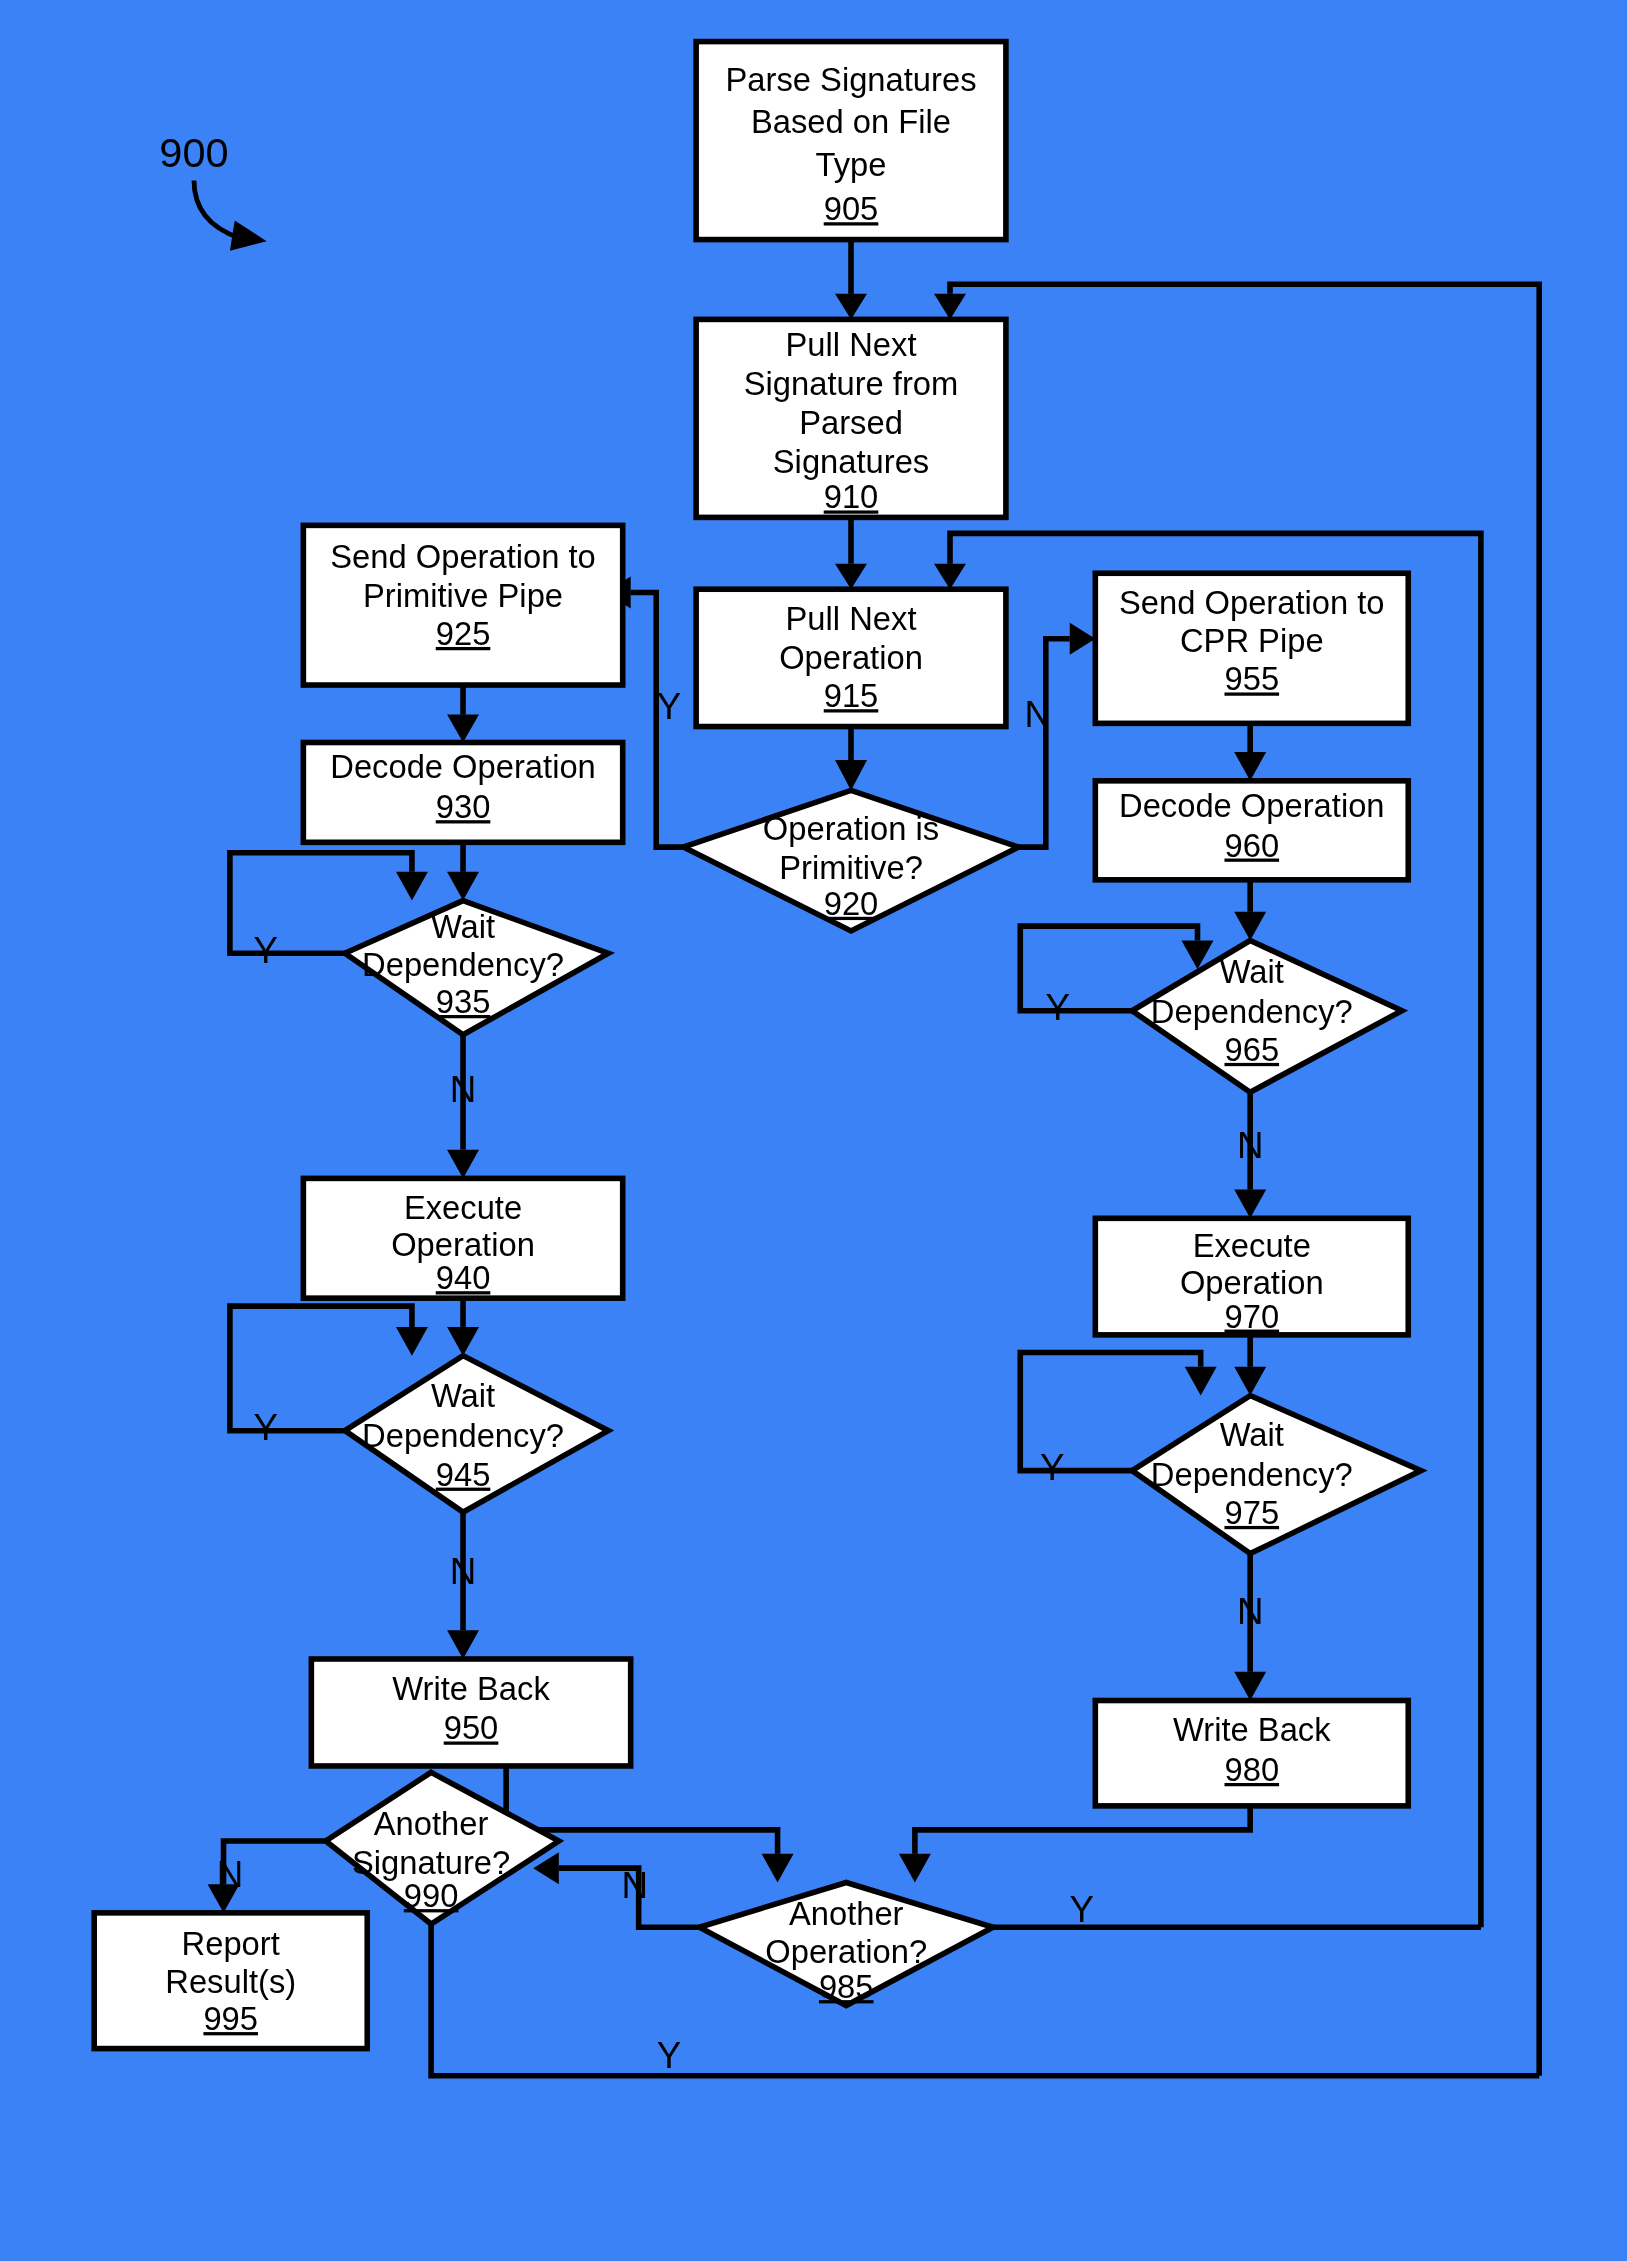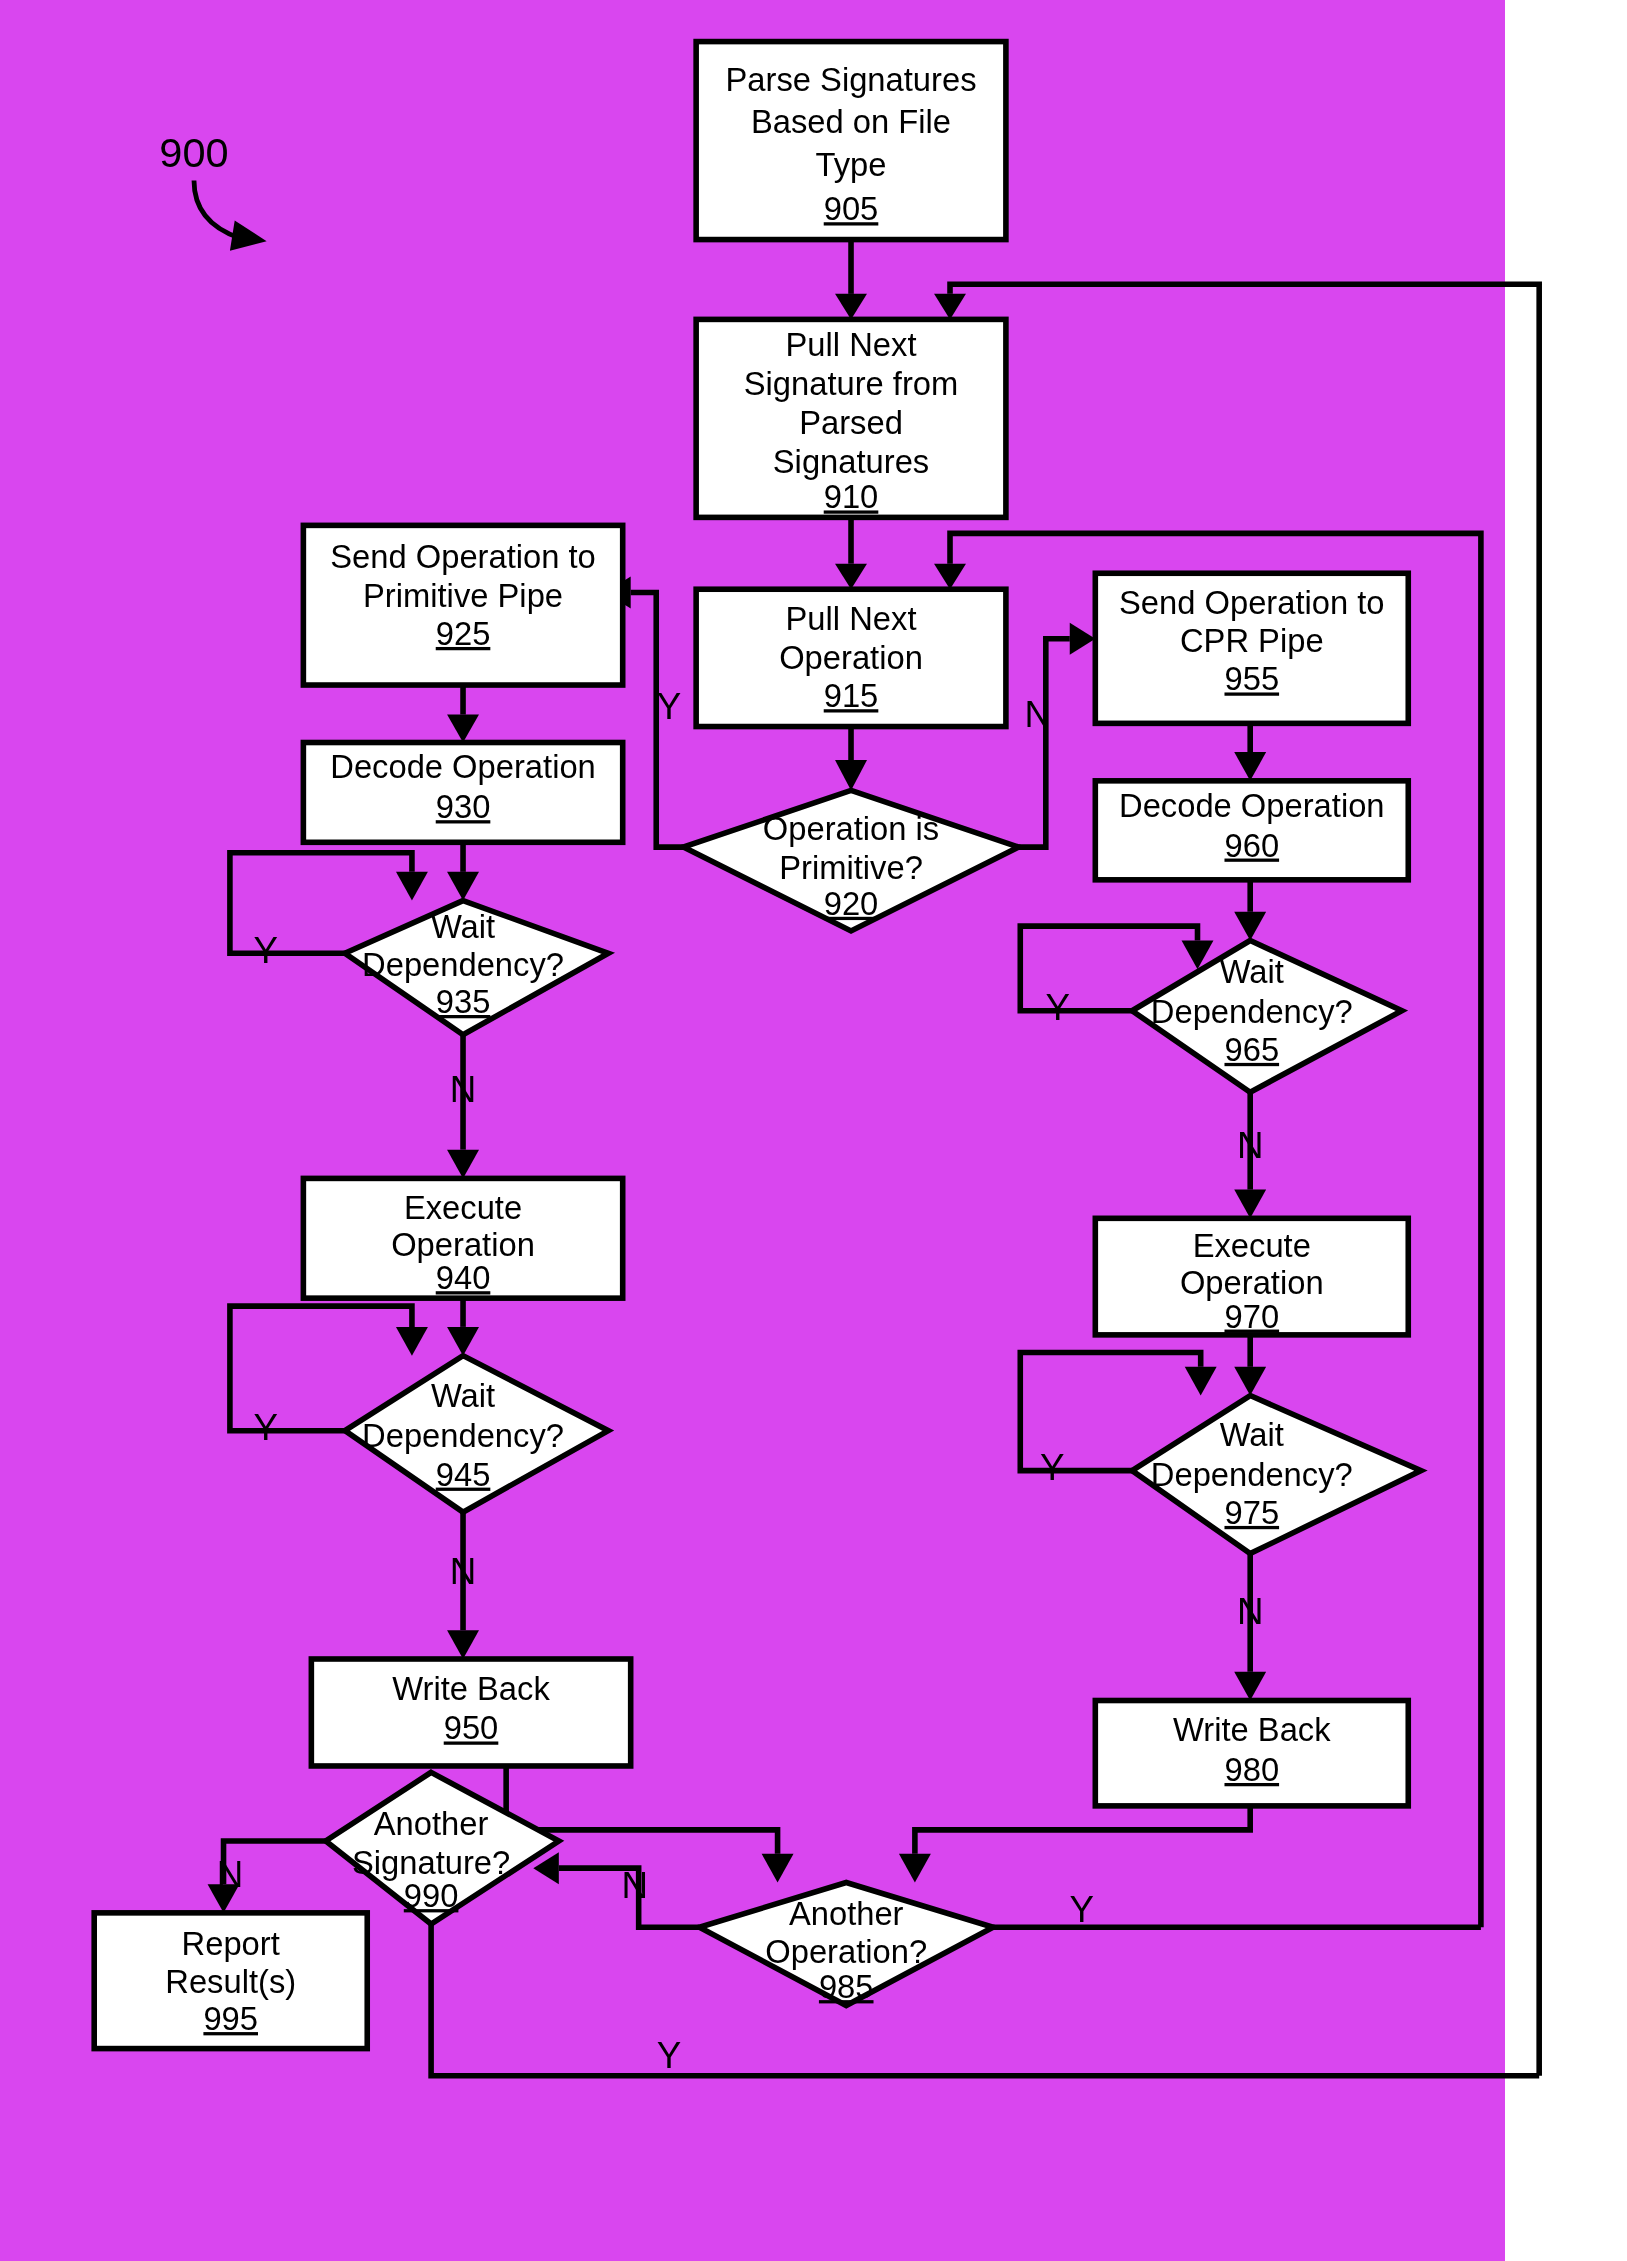--- a/index.html
+++ b/index.html
@@ -8,23 +8,23 @@
     background: #ffffff;
   }
   body {
     width: 1627px;
     height: 2261px;
     font-family: "Liberation Sans", sans-serif;
     overflow: hidden;
   }
   #figure {
     position: relative;
-    width: 1505px;
+    width: 1627px;
     height: 2261px;
-    background: #d946ef;
+    background: #3b82f6;
   }
   svg#flow {
     display: block;
     width: 1627px;
     height: 2261px;
   }
   .node-rect, .node-diamond {
     fill: #ffffff;
     stroke: #000000;
     stroke-width: 7;

